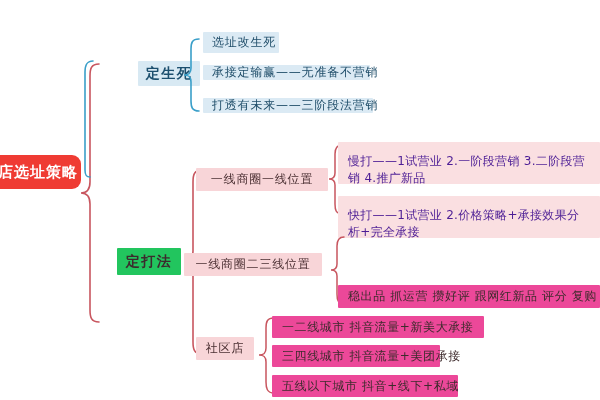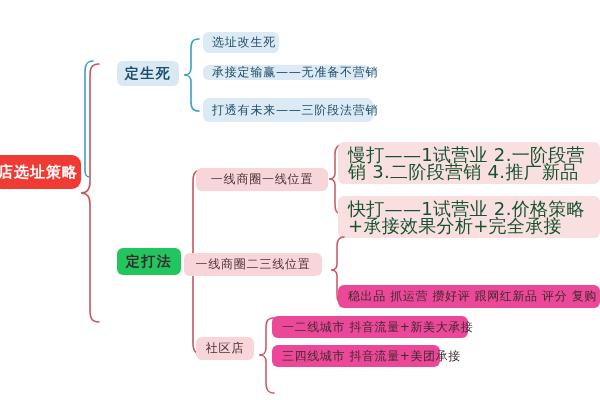--- a/index.html
+++ b/index.html
@@ -20,21 +20,21 @@
     height: 400px;
     background: #ffffff;
   }
 
   
   .node {
     position: absolute;
     box-sizing: border-box;
     display: flex;
     align-items: center;
-    border-radius: 6px;
+    border-radius: 1px;
     white-space: nowrap;
     letter-spacing: 0.4px;
   }
 
   .node.root {
     background: #ef3b33;
     color: #ffffff;
     font-weight: bold;
     font-size: 15px;
     border-radius: 9px;
@@ -42,20 +42,21 @@
     letter-spacing: 1px;
   }
 
   .node.branch-blue {
     background: #d8e9f3;
     color: #1c4f6e;
     font-weight: bold;
     font-size: 14px;
     justify-content: center;
     letter-spacing: 1.5px;
+    margin-left: 21px;
   }
 
   .node.branch-red {
     background: #22c55e;
     color: #3c2b2d;
     font-weight: bold;
     font-size: 14px;
     justify-content: center;
     letter-spacing: 1.5px;
   }
@@ -71,23 +72,23 @@
   .node.mid-red {
     background: #f8d5d8;
     color: #4a2f32;
     font-size: 12px;
     justify-content: center;
     letter-spacing: 0.8px;
   }
 
   .node.leaf-red {
     background: #fadfe1;
-    color: #14532d;
-    font-size: 18px;
-    padding: 4px 9px 4px 10px;
+    color: #4c1d95;
+    font-size: 12px;
+    padding: 11px 9px 4px 10px;
     white-space: normal;
     line-height: 17px;
     align-items: flex-start;
     letter-spacing: 0.3px;
   }
 
   .node.leaf-red.two-line {
     align-items: flex-start;
   }
 
@@ -138,21 +139,21 @@
   </div>
 
   <div class="node leaf-blue" style="left:203px; top:32px; width:76px; height:21px;">
     <span>选址改生死</span>
   </div>
 
   <div class="node leaf-blue" style="left:203px; top:65px; width:167px; height:15px;">
     <span>承接定输赢——无准备不营销</span>
   </div>
 
-  <div class="node leaf-blue" style="left:203px; top:98px; width:170px; height:24px;">
+  <div class="node leaf-blue" style="left:203px; top:98px; width:170px; height:15px;">
     <span>打透有未来——三阶段法营销</span>
   </div>
 
   <div class="node branch-red" style="left:117px; top:248px; width:64px; height:27px;">
     <span>定打法</span>
   </div>
 
   <div class="brace" style="left:184px; top:166px; width:22px; height:192px;">
     <svg width="22" height="192" viewBox="0 0 22 192" fill="none">
       <path d="M18 4 C10 4 9 9 9 16 L9 85 C9 92 5 95 1 95 C5 95 9 98 9 105 L9 176 C9 183 10 188 18 188" stroke="#c8565f" stroke-width="1.6" stroke-linecap="round"></path>
@@ -195,22 +196,25 @@
   <div class="node mid-red" style="left:196px; top:337px; width:58px; height:23px;">
     <span>社区店</span>
   </div>
 
   <div class="brace" style="left:258px; top:315px; width:20px; height:82px;">
     <svg width="20" height="82" viewBox="0 0 20 82" fill="none">
       <path d="M16 3 C9 3 8 7 8 13 L8 33 C8 39 5 40 1 40 C5 40 8 41 8 47 L8 67 C8 73 9 78 16 78" stroke="#c8565f" stroke-width="1.5" stroke-linecap="round"></path>
     </svg>
   </div>
 
-  <div class="node leaf-red-sm" style="left:272px; top:316px; width:196px; height:22px;">
+  <div class="node leaf-red-sm" style="left:272px; top:316px; width:212px; height:22px;">
     <span>一二线城市 抖音流量+新美大承接</span>
   </div>
 
   <div class="node leaf-red-sm" style="left:272px; top:345px; width:168px; height:22px;">
     <span>三四线城市 抖音流量+美团承接</span>
   </div>
 
+  <div class="node leaf-red-sm" style="left:272px; top:375px; width:186px; height:22px;">
+    <span>五线以下城市 抖音+线下+私域</span>
+  </div>
 
 </div>
 
 </body></html>

